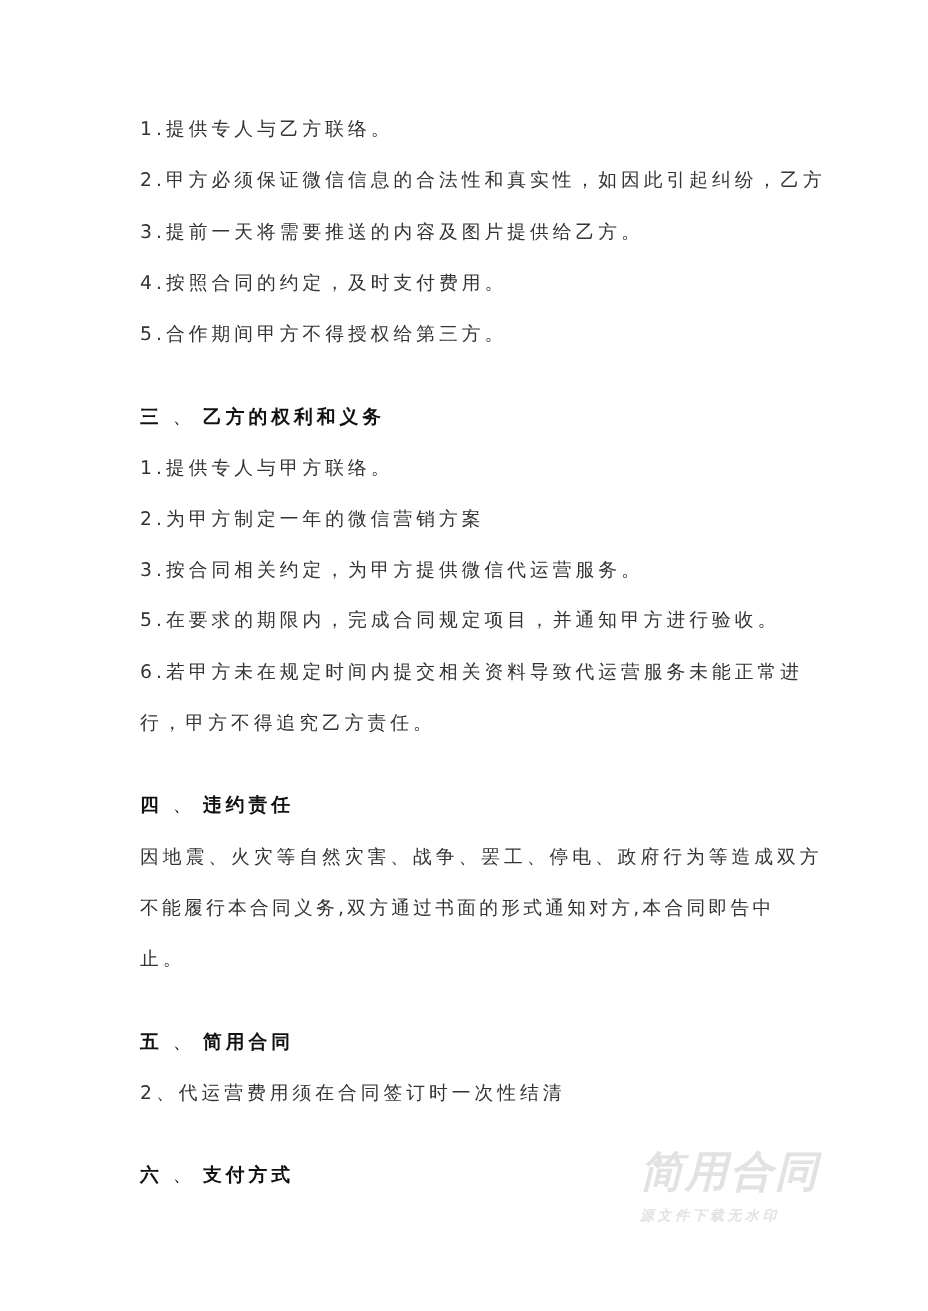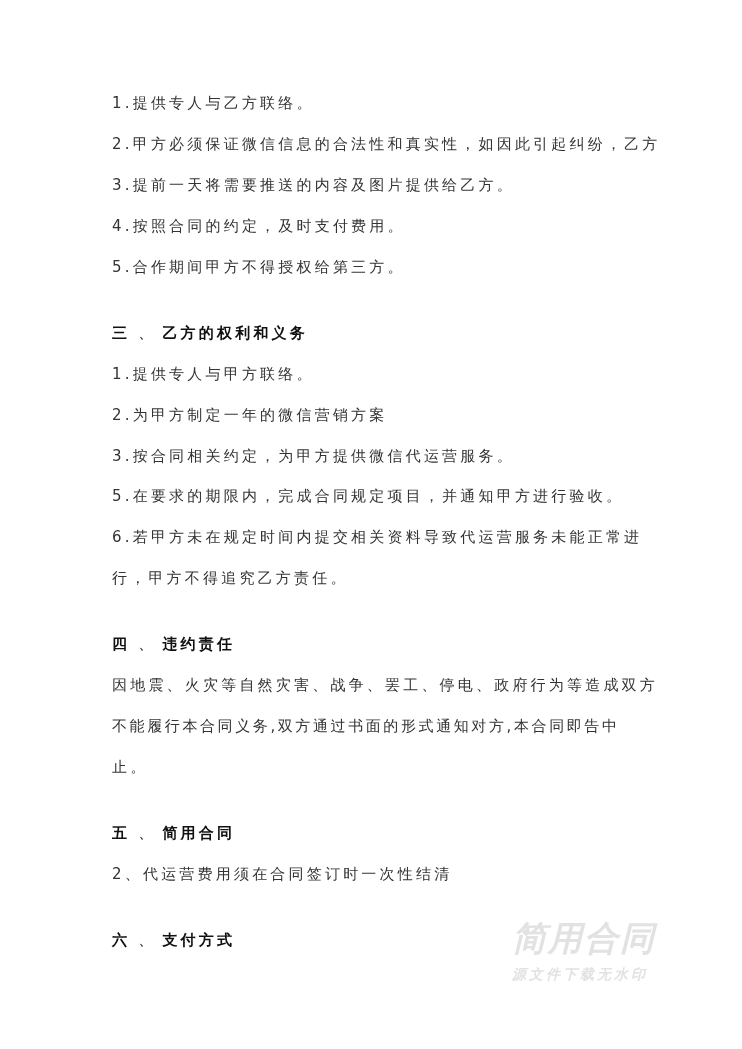--- a/index.html
+++ b/index.html
@@ -51,25 +51,26 @@
       font-style: italic;
       user-select: none;
     }
     .wm-title {
       font-size: 34px;
       font-weight: bold;
       letter-spacing: 2px;
       line-height: 40px;
     }
     .wm-sub {
-      font-size: 14px;
+      font-size: 11px;
       font-weight: bold;
       letter-spacing: 3px;
       line-height: 24px;
       margin-top: 4px;
+      font-family: Liberation Mono, monospace;
     }
   </style>
 </head>
 <body>
 
 <div class="page">
   <div class="line">1.提供专人与乙方联络。</div>
   <div class="line">2.甲方必须保证微信信息的合法性和真实性，如因此引起纠纷，乙方</div>
   <div class="line">3.提前一天将需要推送的内容及图片提供给乙方。</div>
   <div class="line">4.按照合同的约定，及时支付费用。</div>

